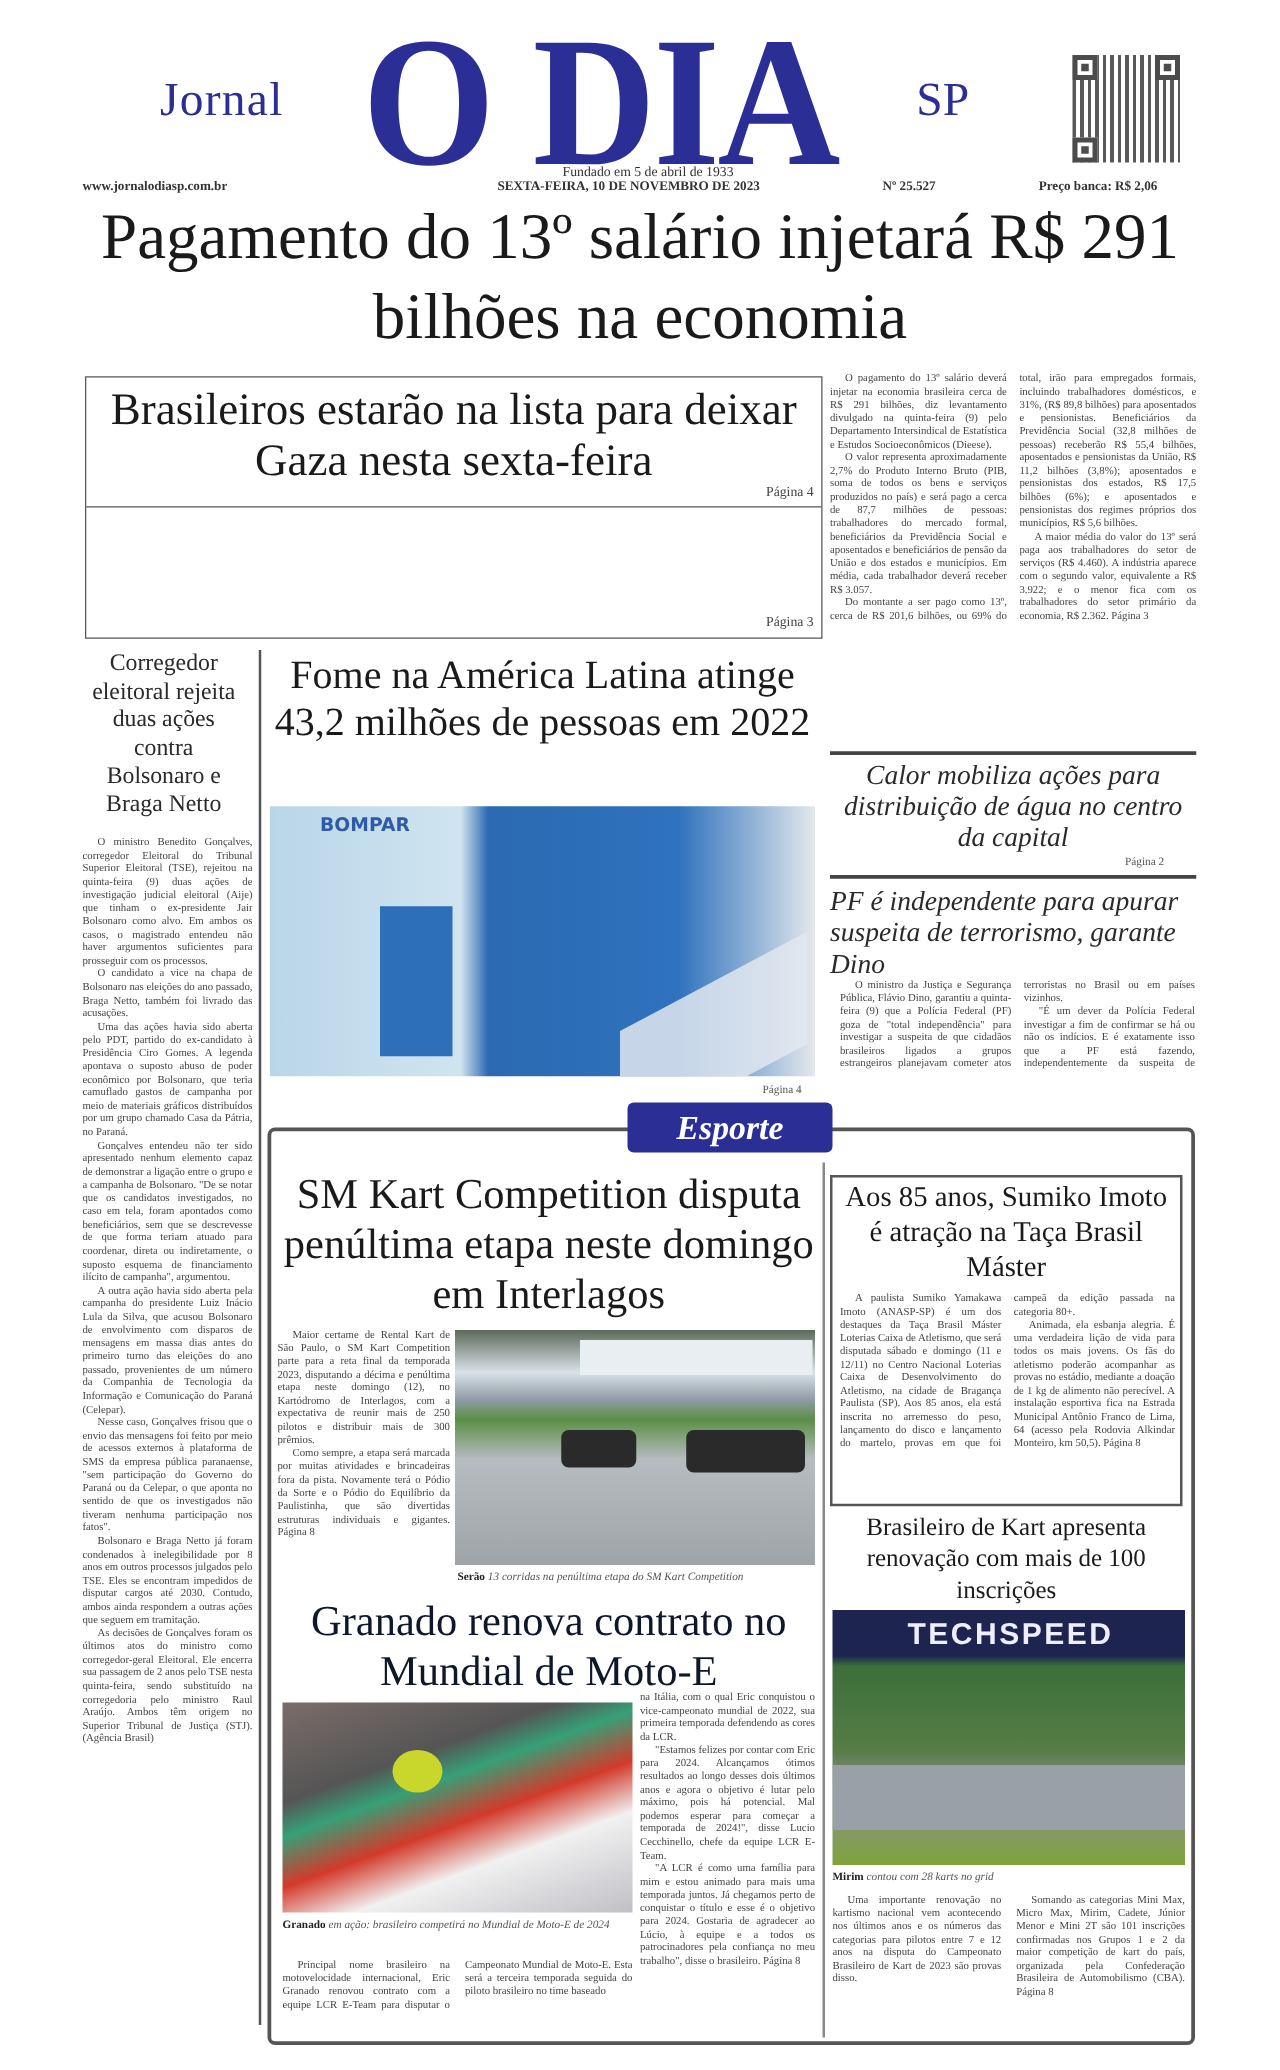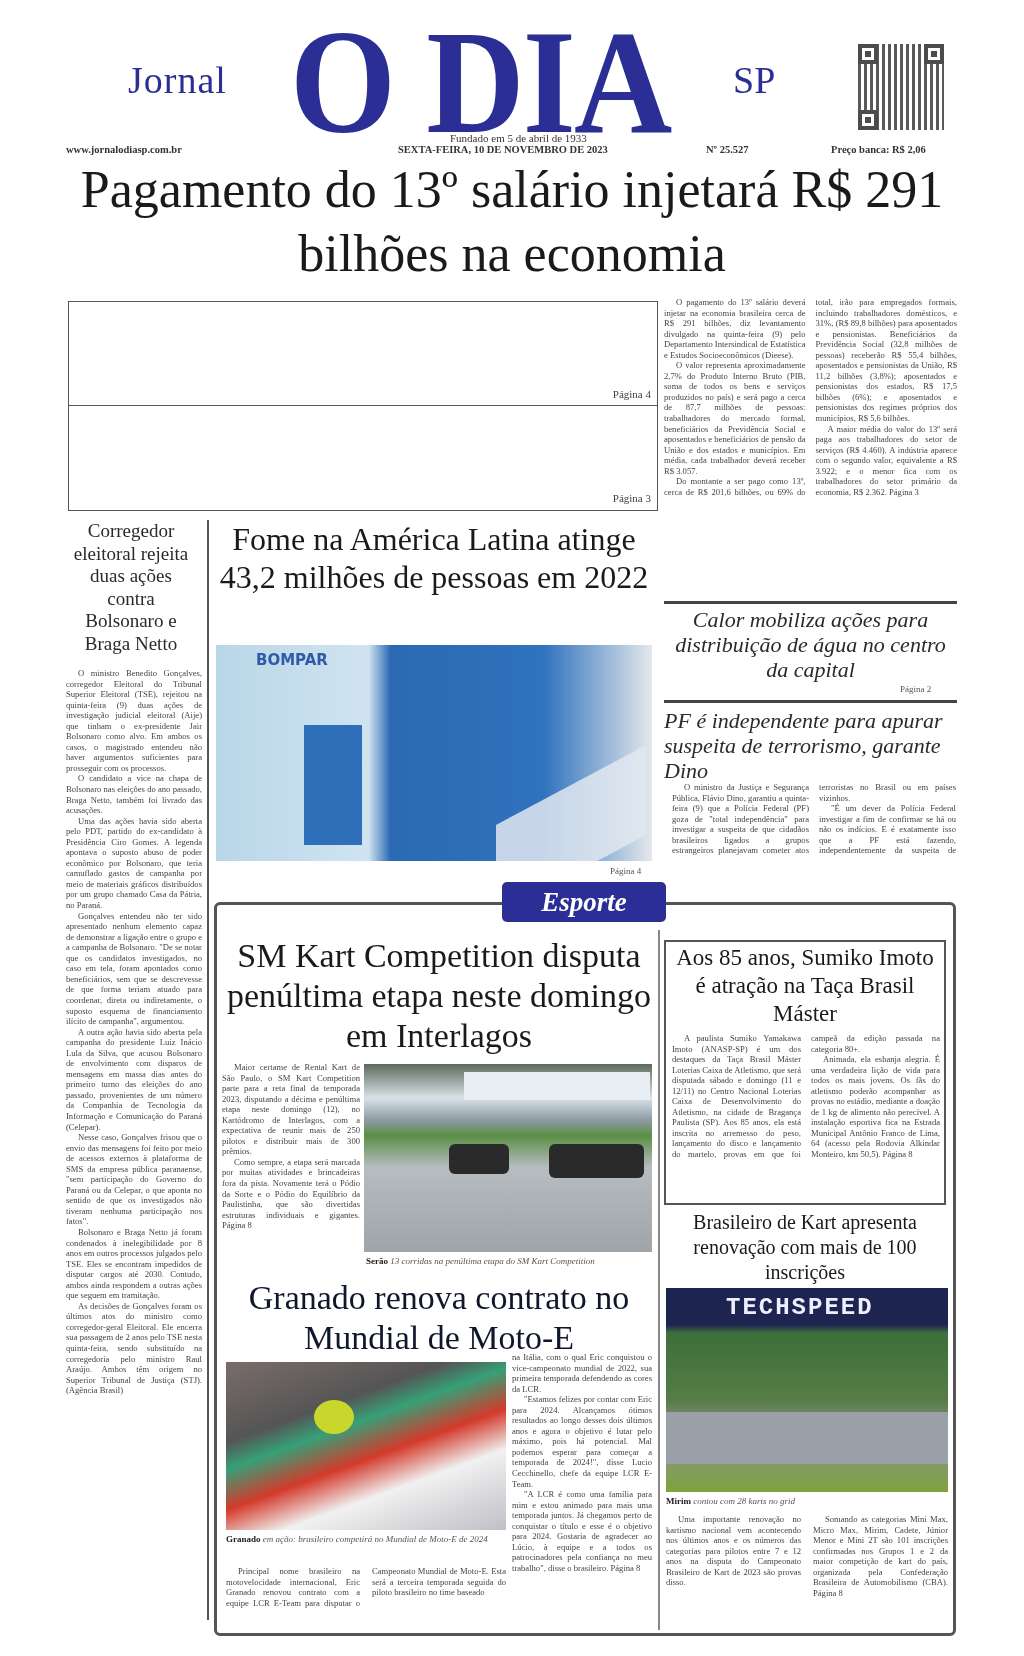--- a/index.html
+++ b/index.html
@@ -69,20 +69,21 @@
 <div class="abs infobar">
   <span style="left:0">www.jornalodiasp.com.br</span>
   <span style="left:332px">SEXTA-FEIRA, 10 DE NOVEMBRO DE 2023</span>
   <span style="left:640px">Nº 25.527</span>
   <span style="left:765px">Preço banca: R$ 2,06</span>
 </div>
 
 <h1 class="abs main-headline" style="font-weight:normal">Pagamento do 13º salário injetará R$ 291 bilhões na economia</h1>
 
 <div class="abs boxA">
+  <div class="h" style="padding-top:5px">Brasileiros estarão na lista para deixar Gaza nesta sexta-feira</div>
   <div class="pg" style="top:86px">Página 4</div>
   <div class="div"></div>
   <div class="pg" style="top:190px">Página 3</div>
 </div>
 
 <div class="abs col rightcol">
   <p>O pagamento do 13º salário deverá injetar na economia brasileira cerca de R$ 291 bilhões, diz levantamento divulgado na quinta-feira (9) pelo Departamento Intersindical de Estatística e Estudos Socioeconômicos (Dieese).</p>
   <p>O valor representa aproximadamente 2,7% do Produto Interno Bruto (PIB, soma de todos os bens e serviços produzidos no país) e será pago a cerca de 87,7 milhões de pessoas: trabalhadores do mercado formal, beneficiários da Previdência Social e aposentados e beneficiários de pensão da União e dos estados e municípios. Em média, cada trabalhador deverá receber R$ 3.057.</p>
   <p>Do montante a ser pago como 13º, cerca de R$ 201,6 bilhões, ou 69% do total, irão para empregados formais, incluindo trabalhadores domésticos, e 31%, (R$ 89,8 bilhões) para aposentados e pensionistas. Beneficiários da Previdência Social (32,8 milhões de pessoas) receberão R$ 55,4 bilhões, aposentados e pensionistas da União, R$ 11,2 bilhões (3,8%); aposentados e pensionistas dos estados, R$ 17,5 bilhões (6%); e aposentados e pensionistas dos regimes próprios dos municípios, R$ 5,6 bilhões.</p>
   <p>A maior média do valor do 13º será paga aos trabalhadores do setor de serviços (R$ 4.460). A indústria aparece com o segundo valor, equivalente a R$ 3.922; e o menor fica com os trabalhadores do setor primário da economia, R$ 2.362. Página 3</p>
@@ -153,20 +154,20 @@
 
 <div class="abs sumiko-box"></div>
 <div class="abs sumiko-h">Aos 85 anos, Sumiko Imoto é atração na Taça Brasil Máster</div>
 <div class="abs col sumiko-body">
   <p>A paulista Sumiko Yamakawa Imoto (ANASP-SP) é um dos destaques da Taça Brasil Máster Loterias Caixa de Atletismo, que será disputada sábado e domingo (11 e 12/11) no Centro Nacional Loterias Caixa de Desenvolvimento do Atletismo, na cidade de Bragança Paulista (SP). Aos 85 anos, ela está inscrita no arremesso do peso, lançamento do disco e lançamento do martelo, provas em que foi campeã da edição passada na categoria 80+.</p>
   <p>Animada, ela esbanja alegria. É uma verdadeira lição de vida para todos os mais jovens. Os fãs do atletismo poderão acompanhar as provas no estádio, mediante a doação de 1 kg de alimento não perecível. A instalação esportiva fica na Estrada Municipal Antônio Franco de Lima, 64 (acesso pela Rodovia Alkindar Monteiro, km 50,5). Página 8</p>
 </div>
 
 <div class="abs bk-h">Brasileiro de Kart apresenta renovação com mais de 100 inscrições</div>
 <div class="abs photo bk-photo">
-  <div class="abs" style="left:60px;top:6px;color:#eef;font-weight:bold;font-family:Liberation Mono, monospace;font-size:24px;letter-spacing:2px">TECHSPEED</div>
+  <div class="abs" style="left:60px;top:6px;color:#eef;font-weight:bold;font-family:Liberation Sans, sans-serif;font-size:24px;letter-spacing:2px">TECHSPEED</div>
   <div class="abs" style="left:0;top:124px;width:282px;height:52px;background:#9aa0a8"></div>
 </div>
 <div class="abs caption" style="left:666px;top:1496px"><b>Mirim</b> <span>contou com 28 karts no grid</span></div>
 <div class="abs col bk-body">
   <p>Uma importante renovação no kartismo nacional vem acontecendo nos últimos anos e os números das categorias para pilotos entre 7 e 12 anos na disputa do Campeonato Brasileiro de Kart de 2023 são provas disso.</p>
   <p>Somando as categorias Mini Max, Micro Max, Mirim, Cadete, Júnior Menor e Mini 2T são 101 inscrições confirmadas nos Grupos 1 e 2 da maior competição de kart do país, organizada pela Confederação Brasileira de Automobilismo (CBA). Página 8</p>
 </div>
 
 </body></html>

